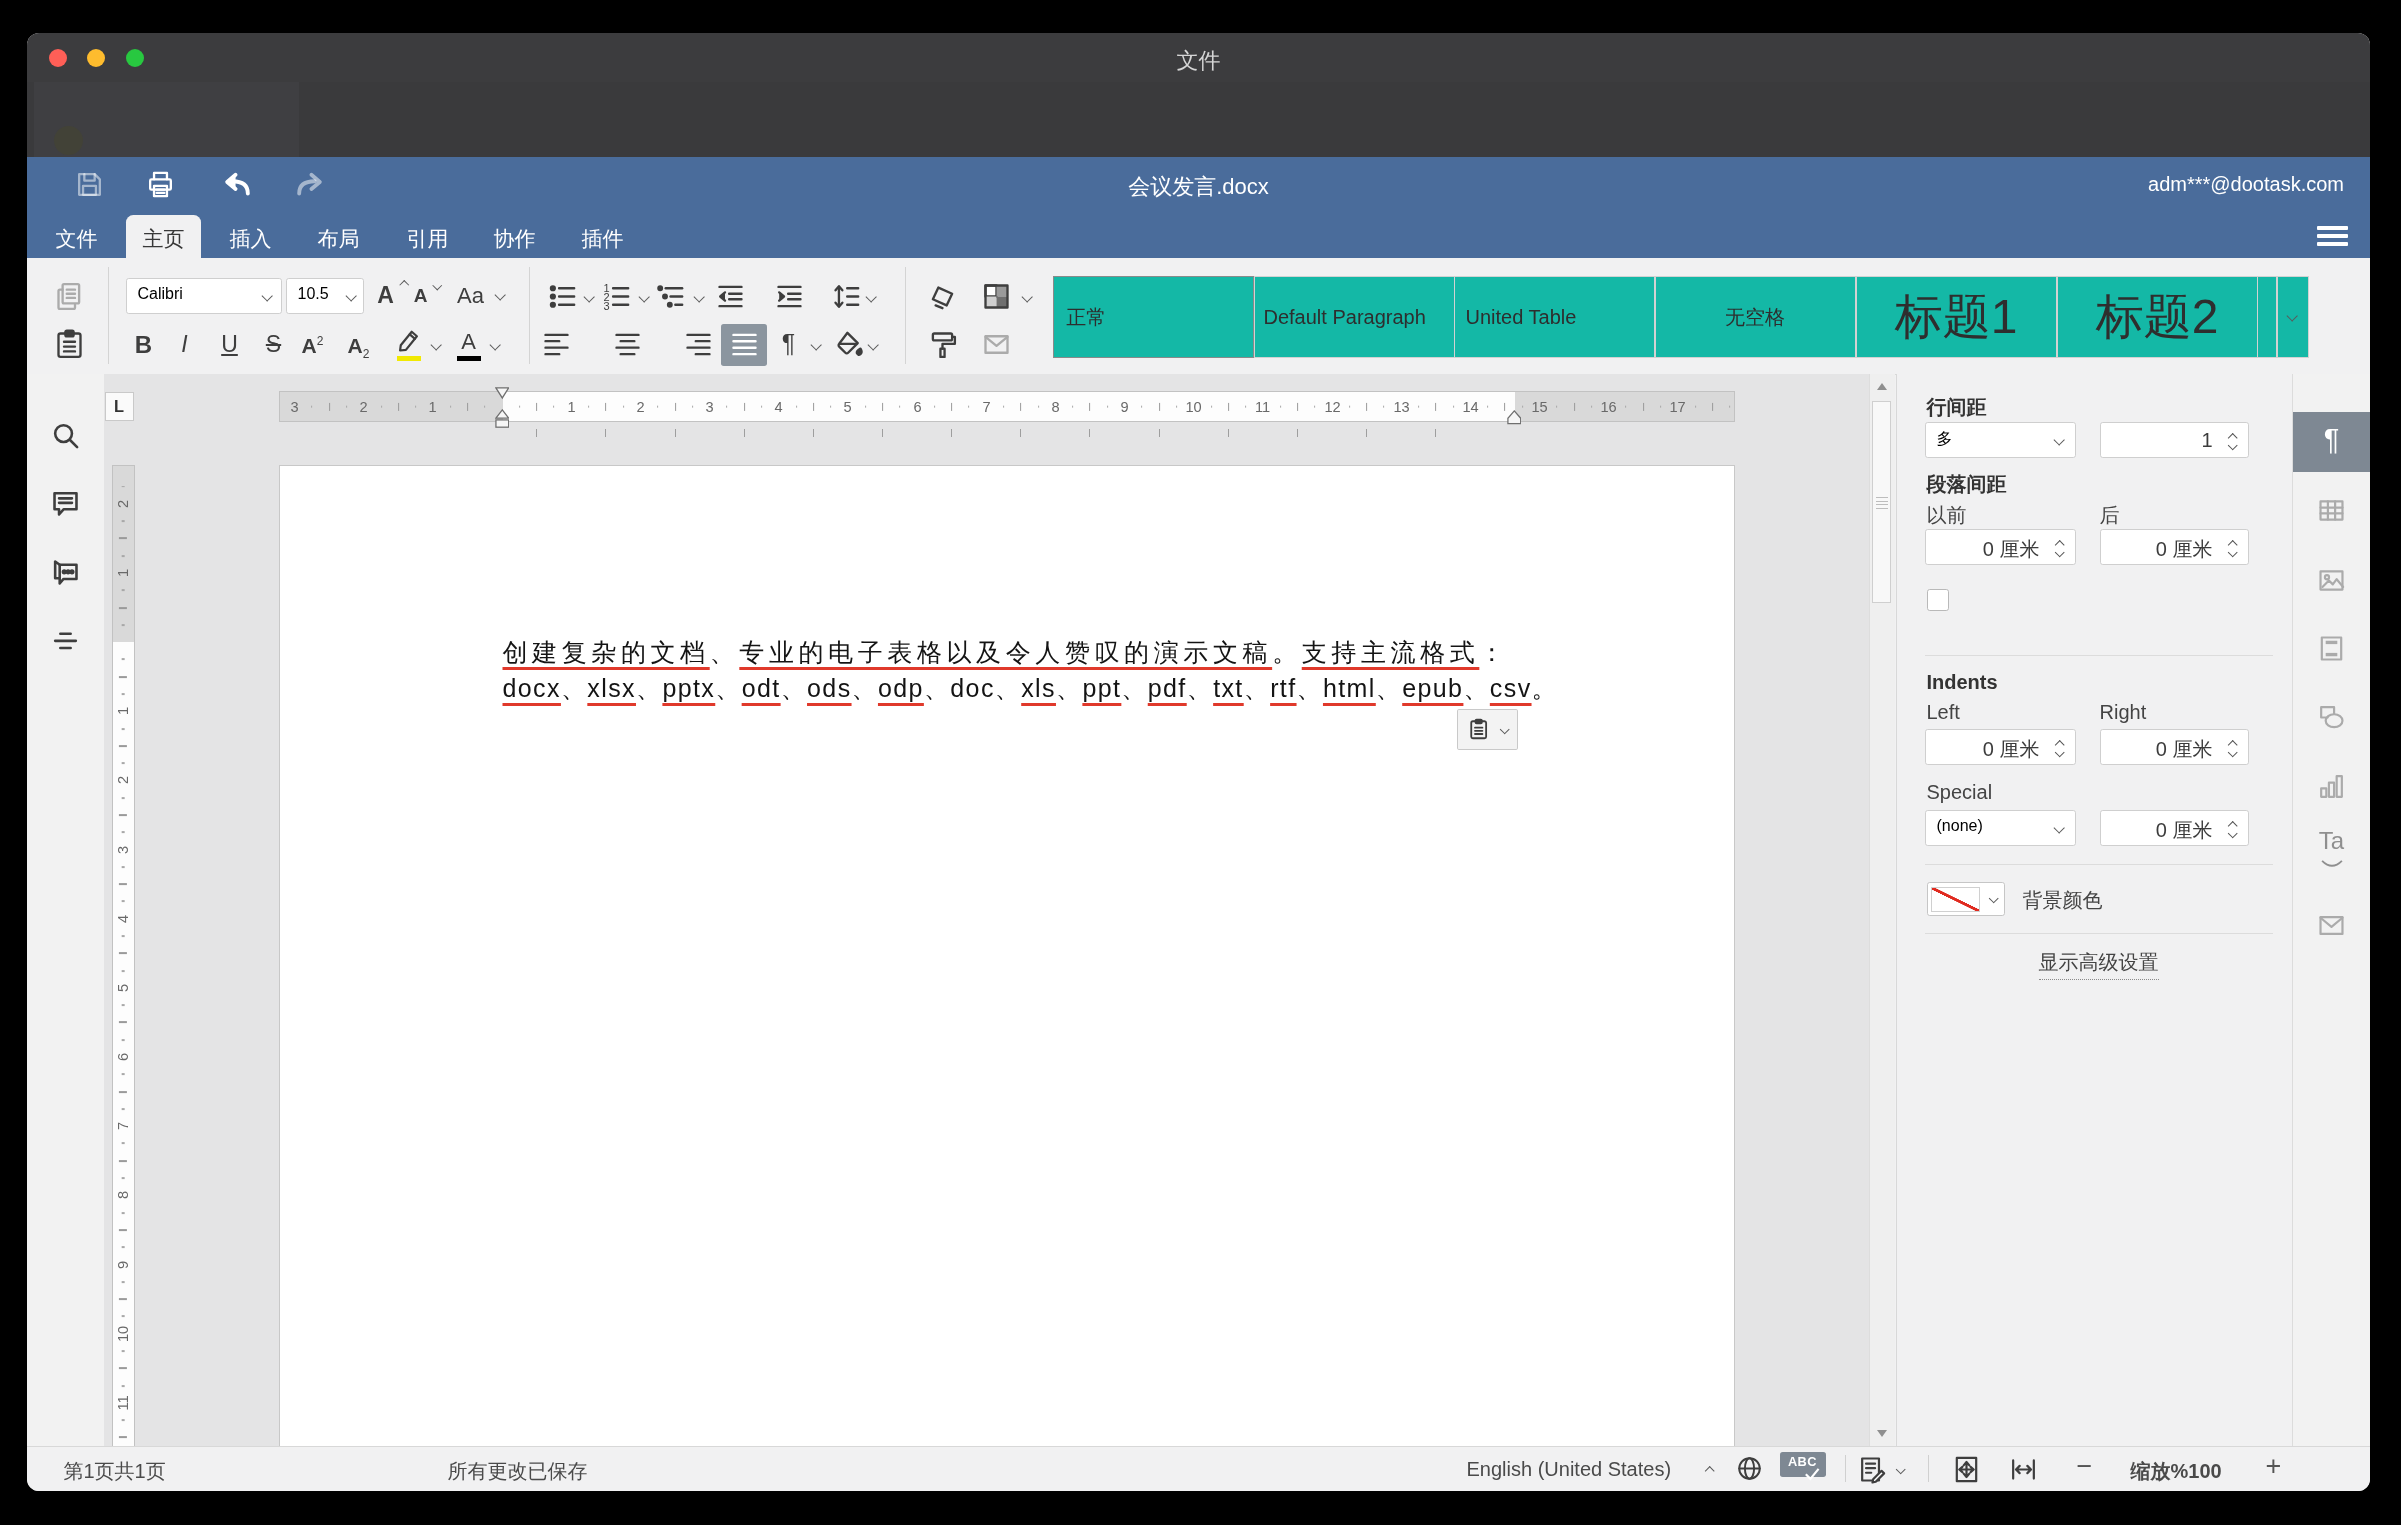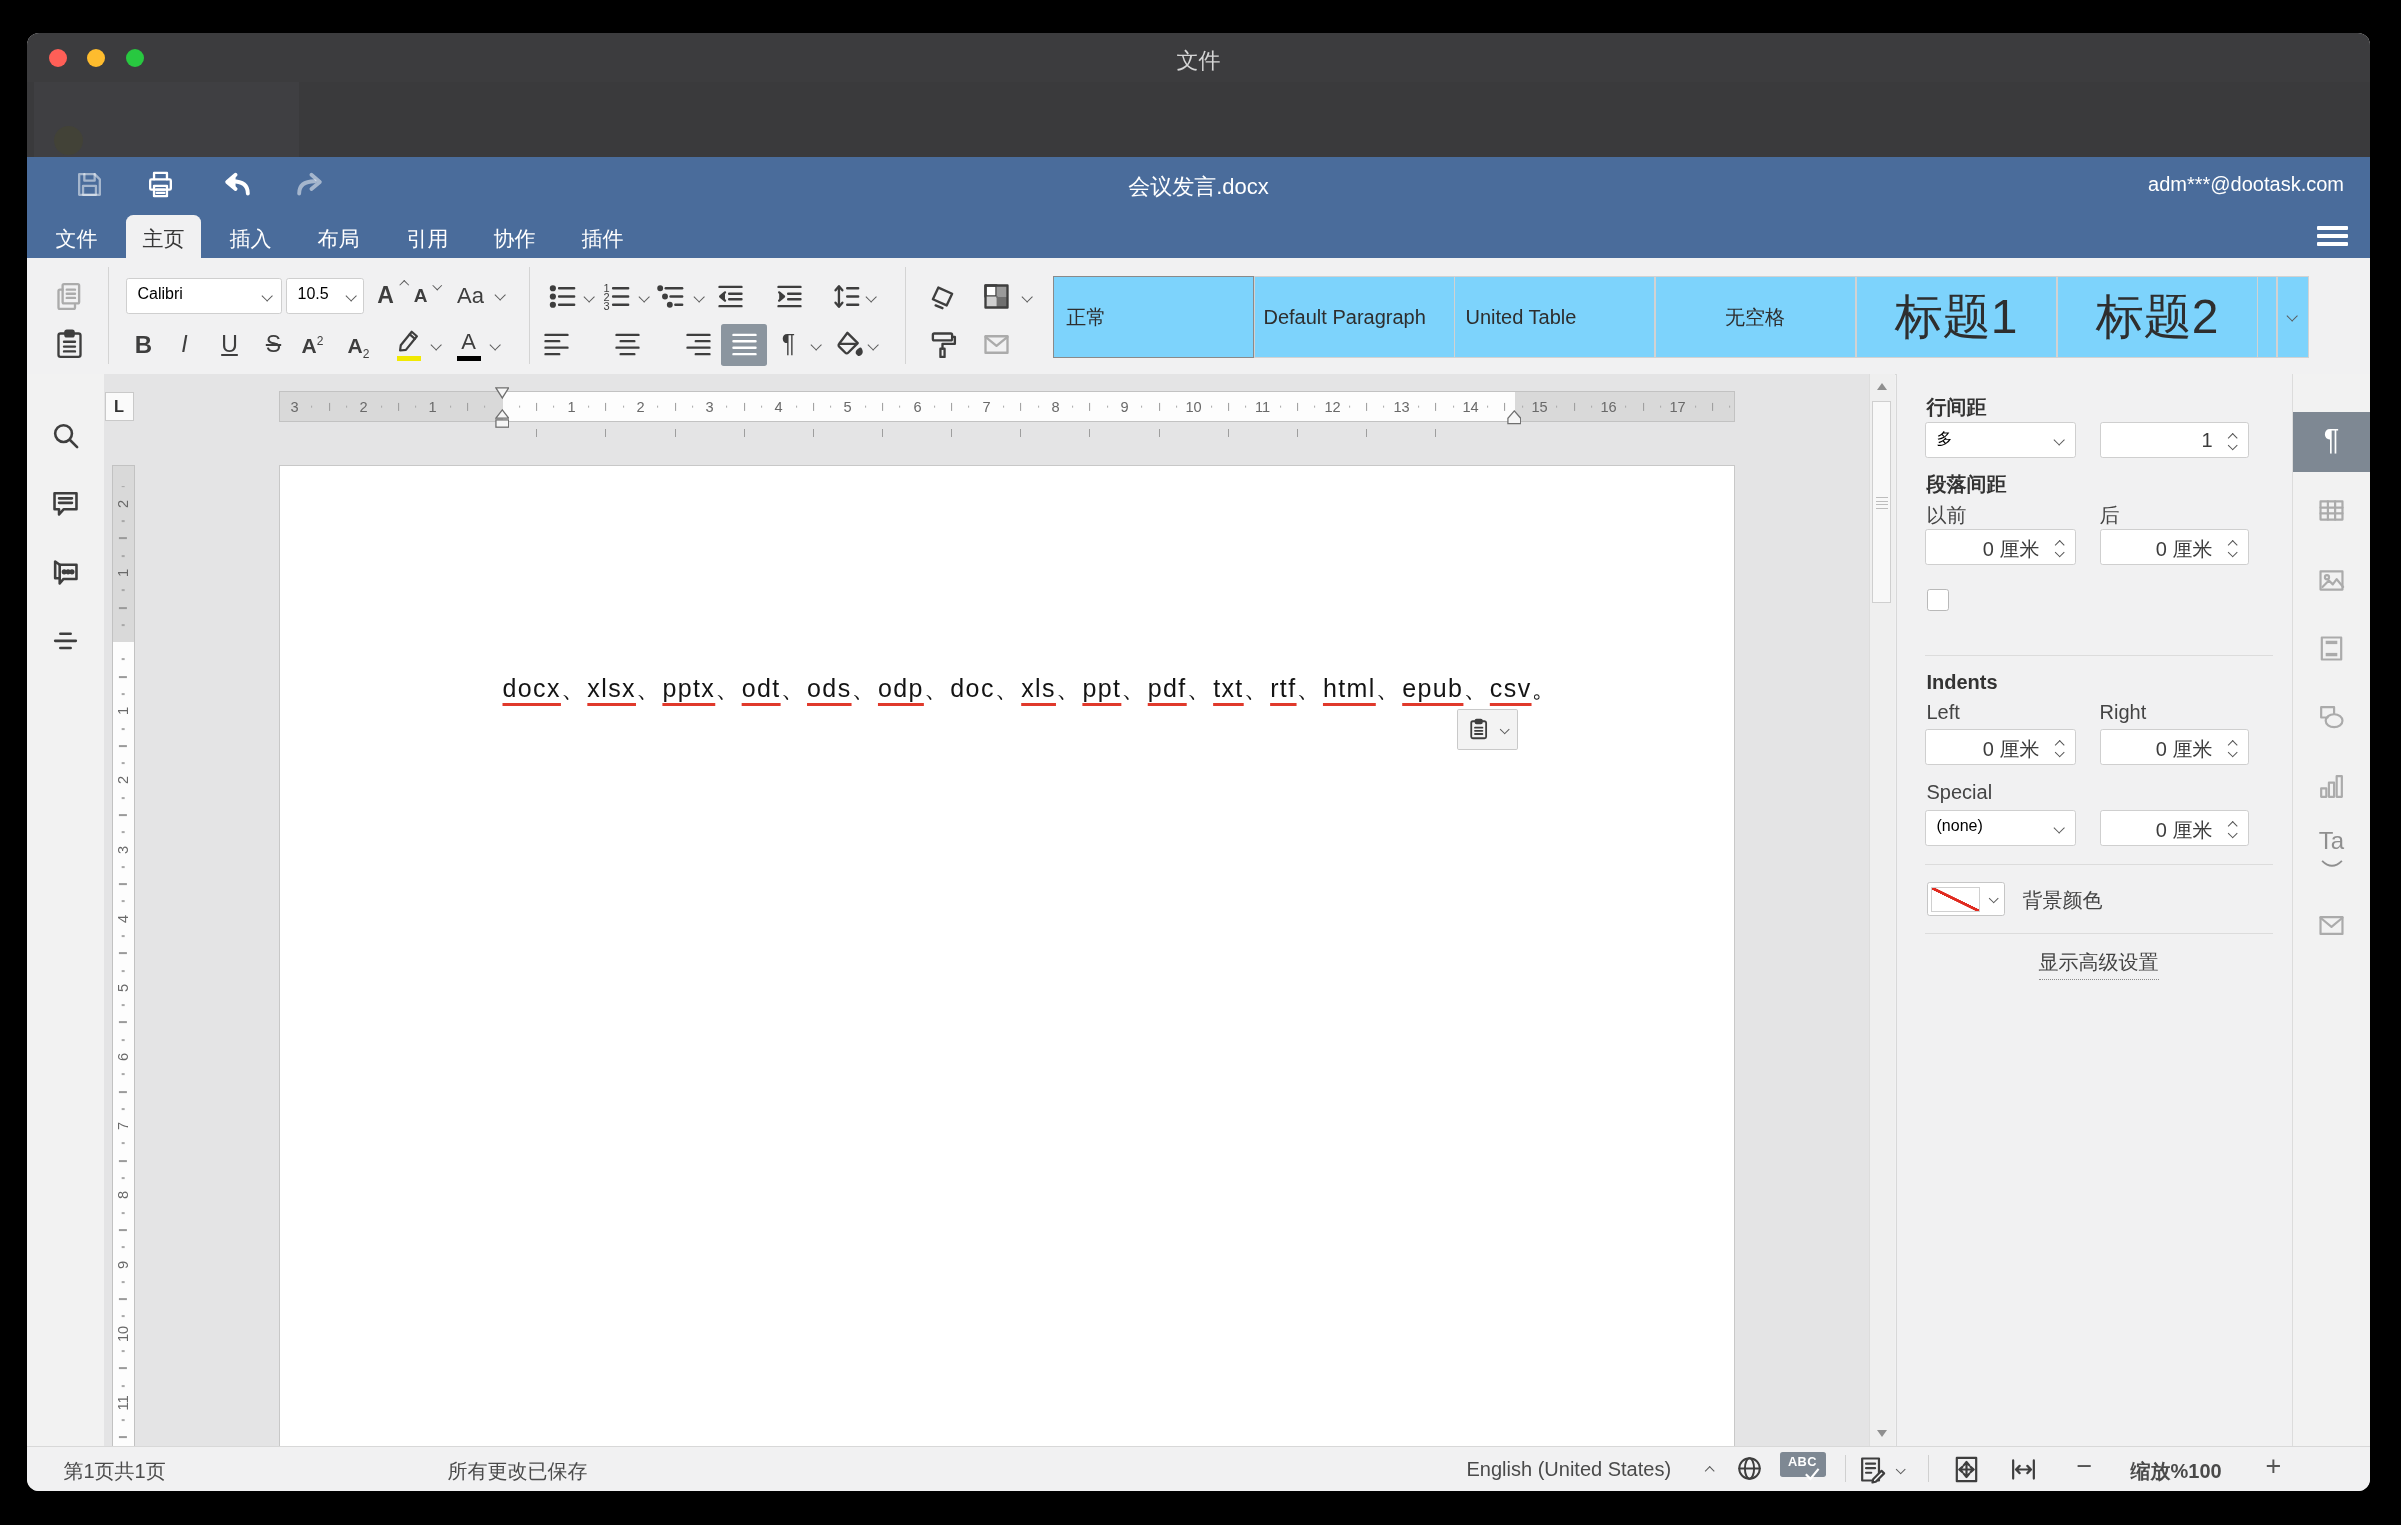--- a/index.html
+++ b/index.html
@@ -39,21 +39,21 @@
   .chv{position:absolute;width:7.3px;height:7.3px;border-right:1.8px solid #5a5a5a;border-bottom:1.8px solid #5a5a5a;
        transform:rotate(45deg);cursor:pointer;}
   .chvup{transform:rotate(-135deg);}
   .selbox{position:absolute;height:36px;background:#fff;border:0.9px solid #cfcfcf;border-radius:2.7px;box-sizing:border-box;cursor:pointer;}
   .selbox .val{position:absolute;left:11px;top:6.4px;font-size:16px;color:#000000;}
   .ltr{position:absolute;font-size:23px;color:#3e3e3e;cursor:pointer;line-height:1;}
   .colbar{position:absolute;width:24px;height:4.6px;}
   .gtile{position:absolute;width:46px;height:42px;background:#8b959f;border-radius:2.7px;}
   
   .gallery{position:absolute;left:1026px;top:18px;height:82px;}
-  .gcell{position:absolute;top:0;height:82px;width:201px;background:#7dd3fc;border:0.9px solid #d2d2d2;
+  .gcell{position:absolute;top:0;height:82px;width:201px;background:#14b8a6;border:0.9px solid #d2d2d2;
          box-sizing:border-box;cursor:pointer;overflow:hidden;white-space:nowrap;}
   .gcell.sel{border:1.8px solid #8a8a8a;}
   .glabel{position:absolute;top:50%;transform:translateY(-50%);font-size:20px;color:#2e2e2e;}
   .gbig{font-size:48px;}
   
   .sidebar-l{position:absolute;left:0;top:341px;width:77px;height:1072px;background:#f2f2f2;border-right:0.9px solid #dcdcdc;}
   .sbi{position:absolute;left:23px;width:31px;height:31px;cursor:pointer;}
   .docarea{position:absolute;left:77px;top:341px;width:1765px;height:1072px;background:#e4e4e5;}
   .tabsel{position:absolute;left:78px;top:359px;width:29px;height:29px;background:#fafafa;border:0.9px solid #c9c9c9;
           box-sizing:border-box;text-align:center;line-height:27px;font-size:16.4px;font-weight:bold;color:#333;}
@@ -572,20 +572,21 @@
           <i class="vdot" style="top: 885px;"></i>
           <i class="vtick" style="top: 902px;"></i>
           <i class="vdot" style="top: 920px;"></i>
           <span class="vnum" style="top: 937px;">11</span>
           <i class="vdot" style="top: 954px;"></i>
           <i class="vtick" style="top: 971px;"></i>
         </div>
     </div>
 
     <div class="page">
+      <div class="docline" id="line1"><span class="miss">创建复杂的文档</span><span>、</span><span class="miss">专业的电子表格以及令人赞叹的演示文稿</span><span>。</span><span class="miss">支持主流格式</span><span>：</span></div>
       <div class="docline" id="line2"><span class="miss">docx</span><span>、</span><span class="miss">xlsx</span><span>、</span><span class="miss">pptx</span><span>、</span><span class="miss">odt</span><span>、</span><span class="miss">ods</span><span>、</span><span class="miss">odp</span><span>、</span><span>doc</span><span>、</span><span class="miss">xls</span><span>、</span><span class="miss">ppt</span><span>、</span><span class="miss">pdf</span><span>、</span><span class="miss">txt</span><span>、</span><span class="miss">rtf</span><span>、</span><span class="miss">html</span><span>、</span><span class="miss">epub</span><span>、</span><span class="miss">csv</span><span>。</span></div>
       <div class="pastebtn">
         <svg style="position:absolute;left:9px;top:7.3px;width:25.5px;height:25.5px;" viewBox="0 0 24 24" class="ik">
             <rect x="4" y="4" width="14" height="16" rx="1.5"></rect>
             <rect x="8" y="2.5" width="6" height="3.5" rx="1" style="fill:#3e3e3e;"></rect>
             <path d="M7.5 10 h7 M7.5 13 h7 M7.5 16 h7"></path>
           </svg>
         <i class="chv" style="right:8.2px;top:16.4px;width:6.4px;height:6.4px;"></i>
       </div>
     </div>

